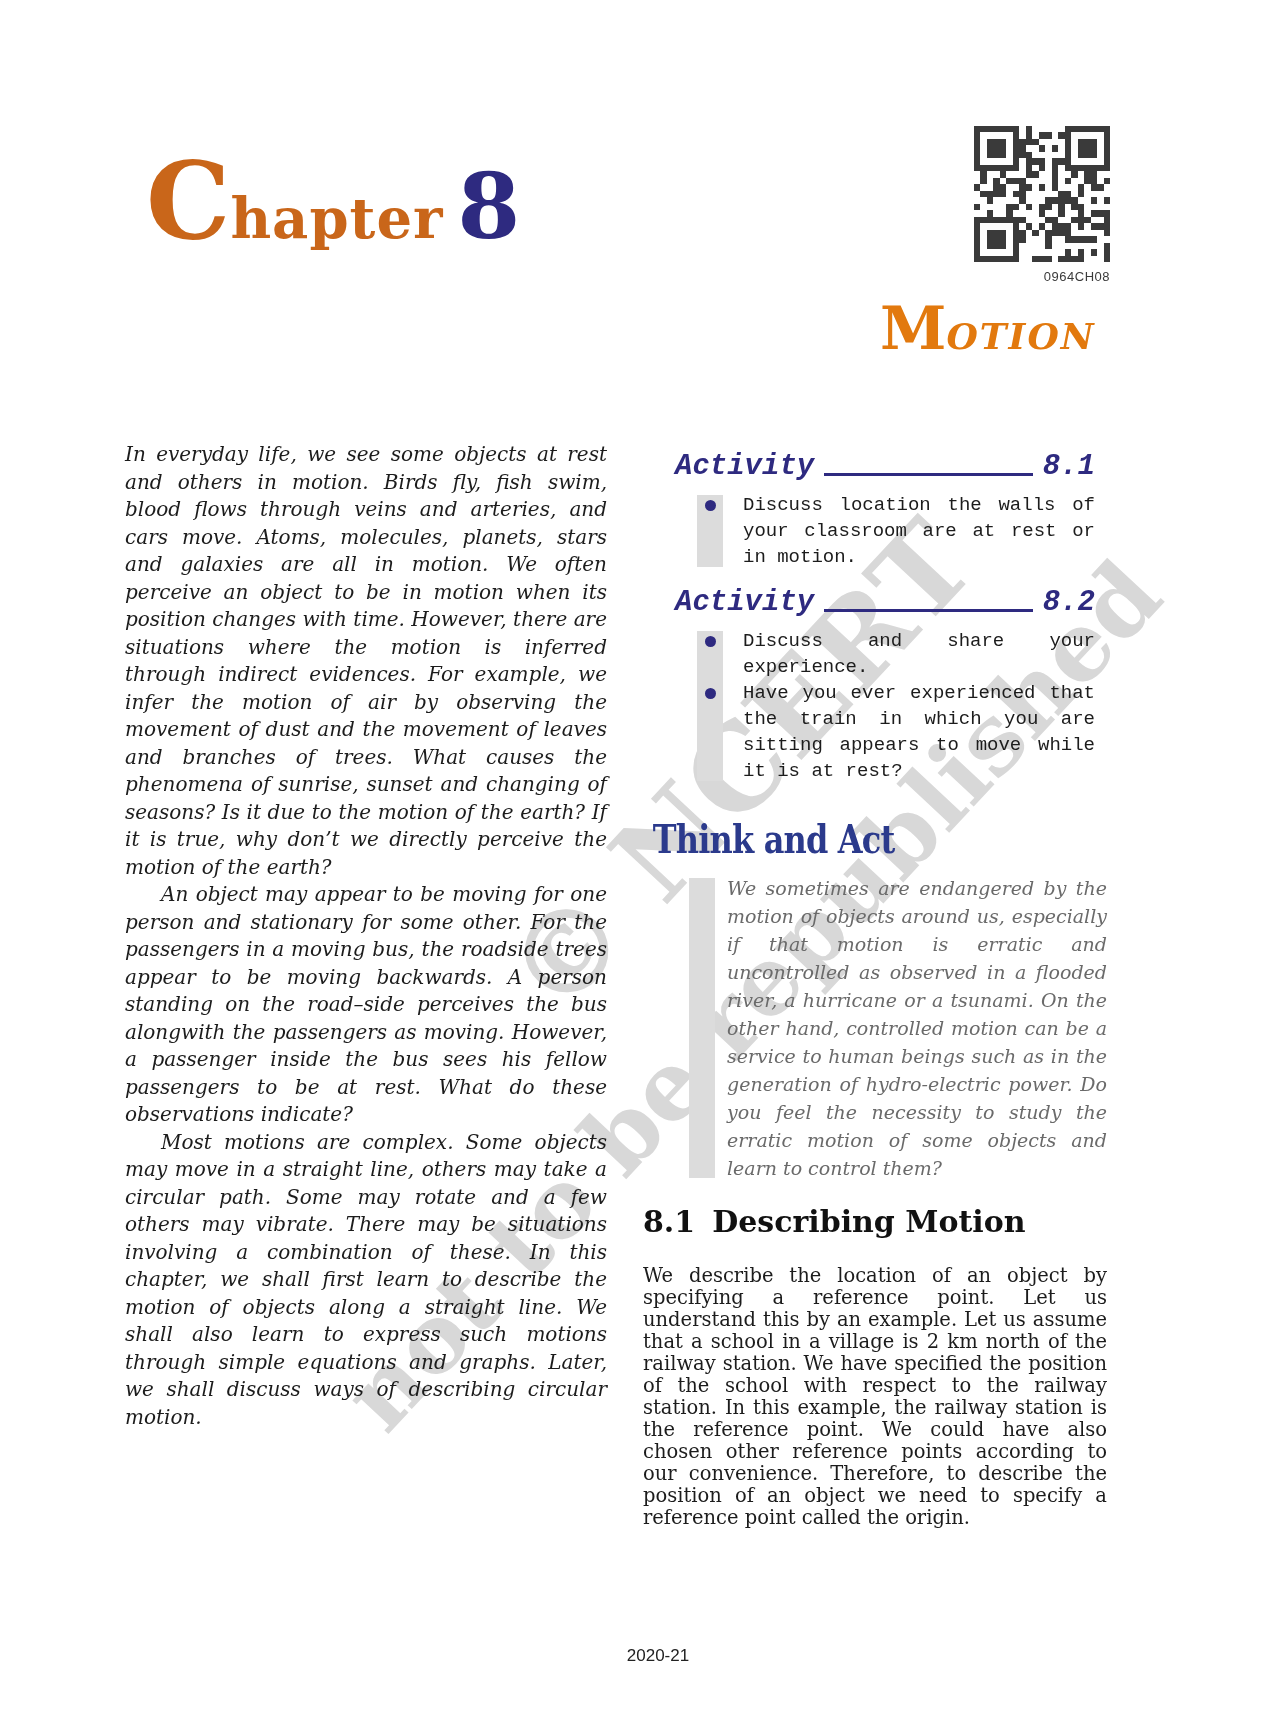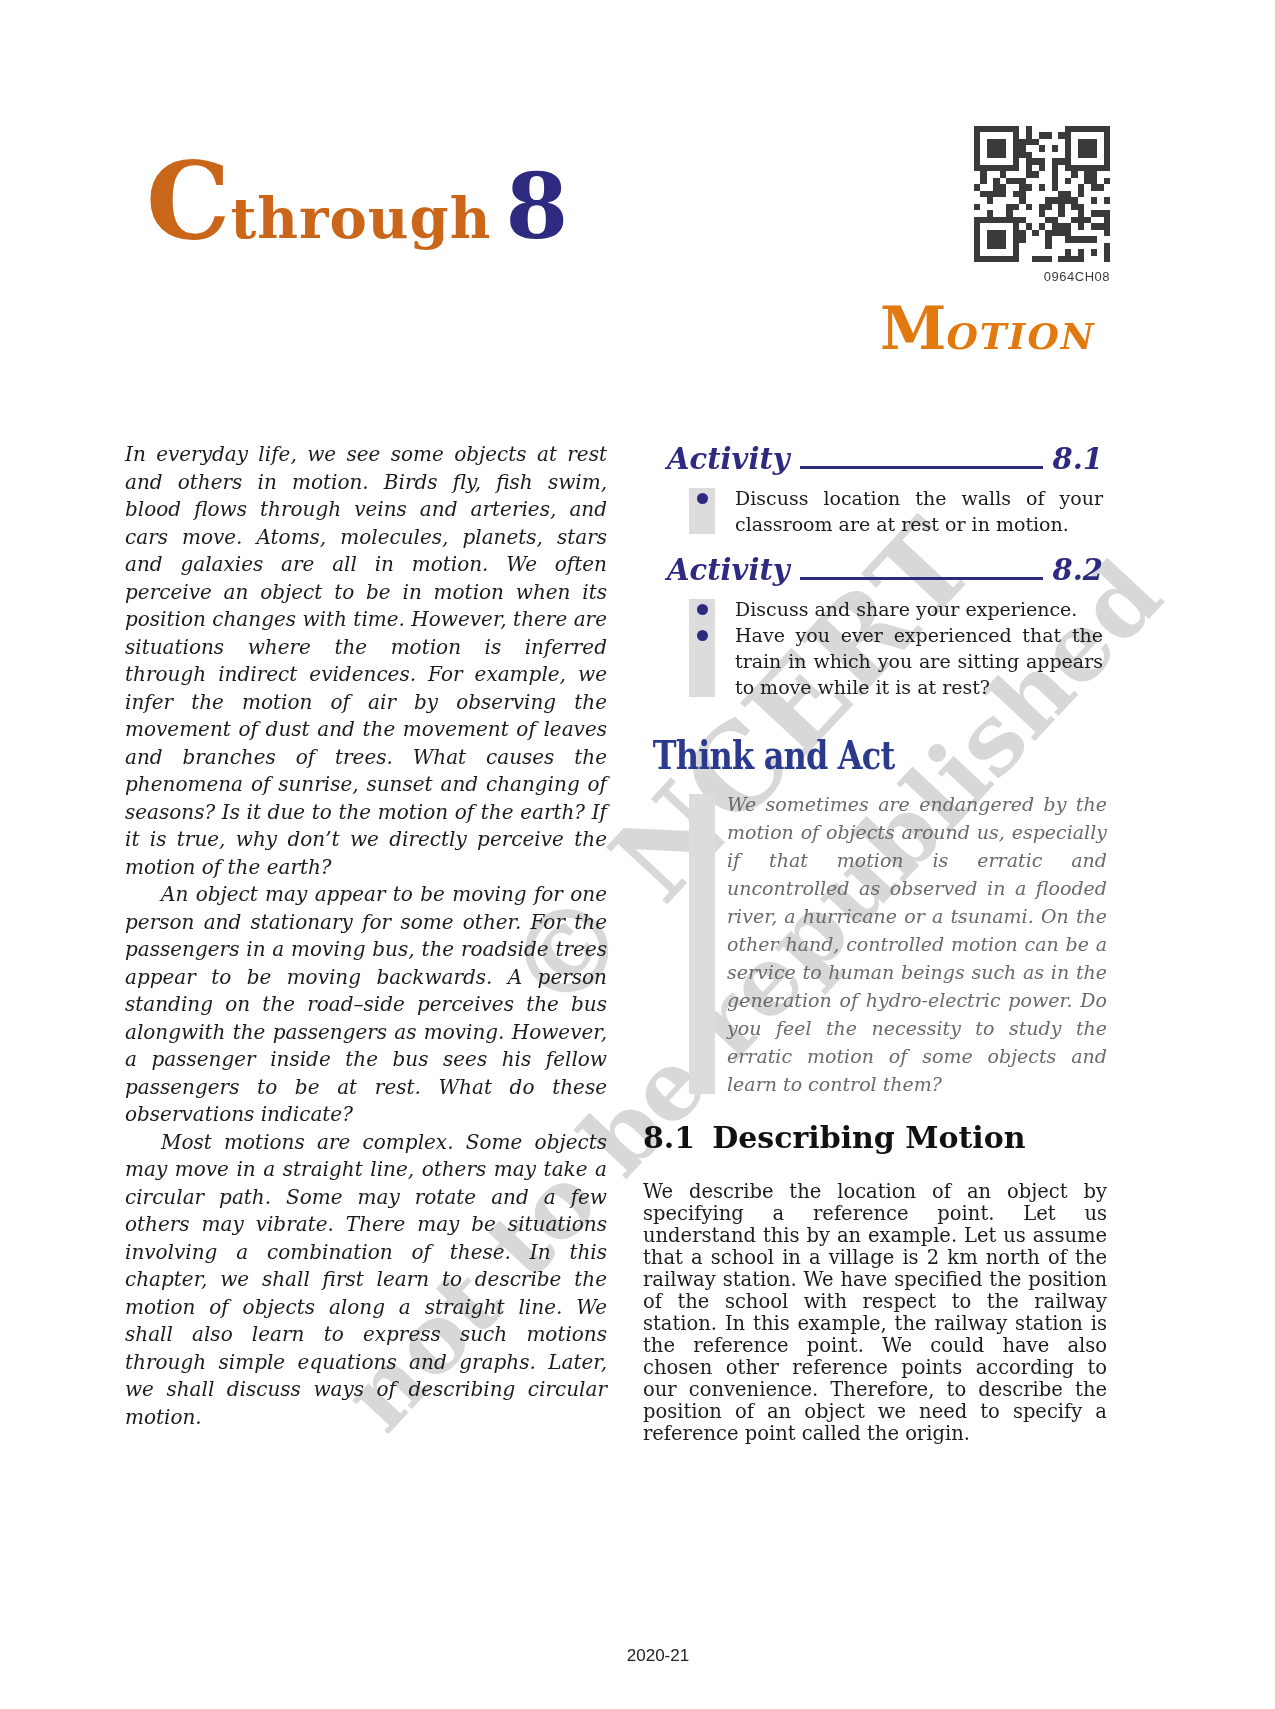--- a/index.html
+++ b/index.html
@@ -56,21 +56,21 @@
   .mt-rest{font-size:36px;letter-spacing:2px;font-style:italic;}
   
   .col-left{
     position:absolute;left:125px;top:441px;width:482px;z-index:1;
     font-size:20px;line-height:27.5px;font-style:italic;
   }
   .body-p{margin:0;text-align:justify;color:var(--c-body_text);}
   .indent{text-indent:36px;}
   .col-right{position:absolute;left:643px;top:438px;width:464px;z-index:1;}
   
-  .activity{margin:4px;}
+  .activity{margin:12px;font-family:Liberation Mono, monospace;}
   .activity + .activity{margin-top:16px;}
   .act-head{
     display:flex;align-items:baseline;padding-left:20px;
     color:var(--c-indigo);font-style:italic;font-weight:bold;font-size:29px;
   }
   .act-rule{flex:1;border-bottom:3px solid var(--c-indigo);margin:0 10px 7px 10px;align-self:flex-end;}
   .act-list{
     position:relative;margin-top:9px;padding-left:88px;
     font-size:19px;line-height:26px;
   }
@@ -109,21 +109,21 @@
 </head>
 <body>
 
 <div class="page">
 
   <div class="wm wm1">© NCERT</div>
   <div class="wm wm2">not to be republished</div>
 
   <div class="chapter-head">
     <span class="ch-c">C</span>
-    <span class="ch-rest">through</span>
+    <span class="ch-rest">hapter</span>
     <span class="ch-num">8</span>
   </div>
 
   <div class="qr-wrap">
     <svg viewBox="0 0 21 21" xmlns="http://www.w3.org/2000/svg">
         <rect x="0" y="0" width="1" height="1"></rect>
         <rect x="1" y="0" width="1" height="1"></rect>
         <rect x="2" y="0" width="1" height="1"></rect>
         <rect x="3" y="0" width="1" height="1"></rect>
         <rect x="4" y="0" width="1" height="1"></rect>

